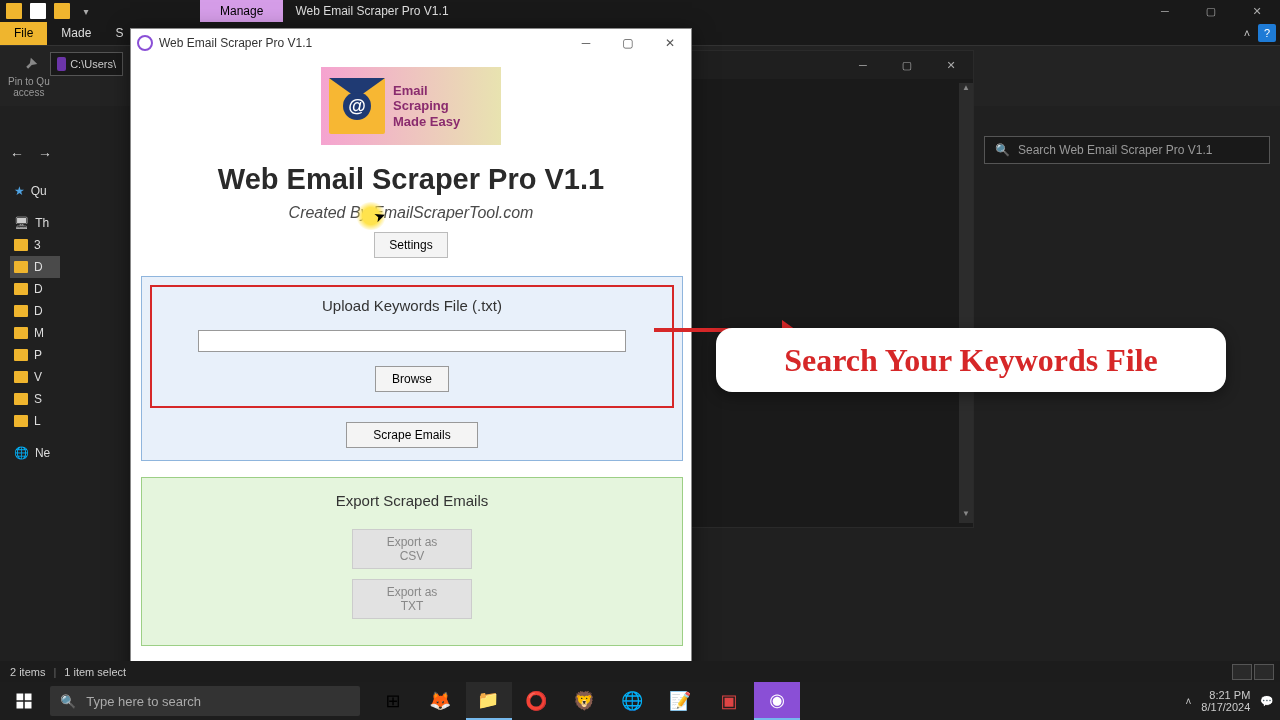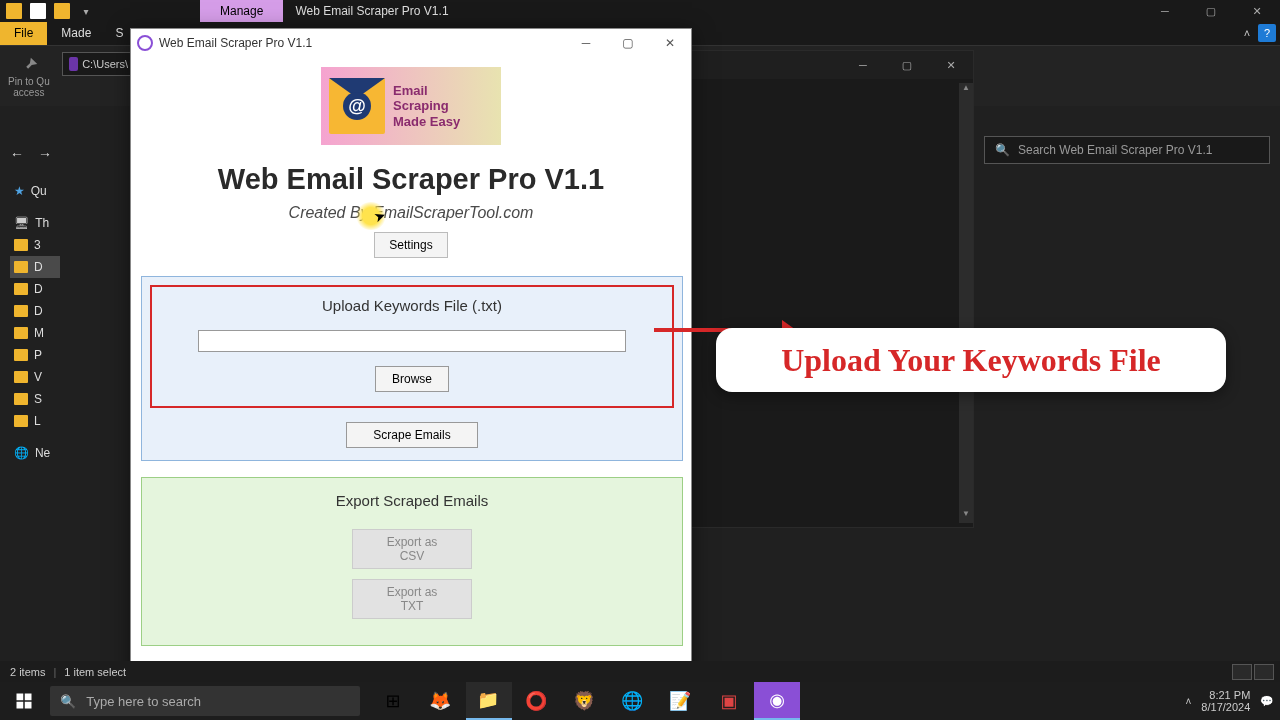--- a/index.html
+++ b/index.html
@@ -22,21 +22,21 @@
 .ribbon-home { color: #ddd; padding: 4px 14px; font-size: 12px; }
 .ribbon-sh { color: #ddd; padding: 4px 10px; font-size: 12px; }
 .ribbon-help { position: absolute; right: 4px; top: 24px; display: flex; gap: 2px; }
 .ribbon-help span { width: 18px; height: 18px; display: flex; align-items: center; justify-content: center; color: #ccc; font-size: 11px; }
 .ribbon-help .help-q { background: #1e7bd6; color: #fff; border-radius: 2px; }
 
 .quick-area { height: 60px; background: #232323; display: flex; align-items: center; padding-left: 8px; }
 .pin-btn { display: flex; flex-direction: column; align-items: center; color: #999; font-size: 10px; }
 .pin-btn svg { width: 22px; height: 22px; fill: #888; }
 
-.address-bar { position: absolute; top: 52px; left: 62px; width: 73px; height: 24px; background: #191919; border: 1px solid #555; display: flex; align-items: center; color: #ccc; font-size: 11px; padding: 0 6px; gap: 4px; overflow: hidden;}
+.address-bar { position: absolute; top: 52px; left: 50px; width: 73px; height: 24px; background: #191919; border: 1px solid #555; display: flex; align-items: center; color: #ccc; font-size: 11px; padding: 0 6px; gap: 4px; overflow: hidden;}
 .address-bar .icon { width: 14px; height: 14px; background: #6b35a8; border-radius: 2px; }
 
 
 .nav-back-fwd { position: absolute; top: 144px; left: 10px; display: flex; gap: 14px; color: #ddd; }
 .nav-back-fwd span { font-size: 14px; }
 
 
 .sidebar { position: absolute; top: 180px; left: 10px; width: 50px; color: #ddd; font-size: 12px; }
 .sidebar .item { display: flex; align-items: center; gap: 6px; padding: 3px 4px; height: 22px; overflow: hidden; white-space: nowrap; }
 .sidebar .item.selected { background: #4a4a4a; }
@@ -274,21 +274,21 @@
     <div class="panel-green">
       <div class="label-export">Export Scraped Emails</div>
       <button class="export-btn">Export as CSV</button>
       <button class="export-btn">Export as TXT</button>
     </div>
   </div>
 </div>
 
 <div class="arrow-line"></div>
 <div class="arrow-head"></div>
-<div class="callout">Upload Your Keywords File</div>
+<div class="callout">Search Your Keywords File</div>
 
 <div class="cursor-highlight"></div>
 <div class="cursor-arrow">➤</div>
 
 <div class="status-bar">
   <span>2 items</span>
   <span class="sep">|</span>
   <span>1 item select</span>
   <div class="view-icons">
     <div></div>

